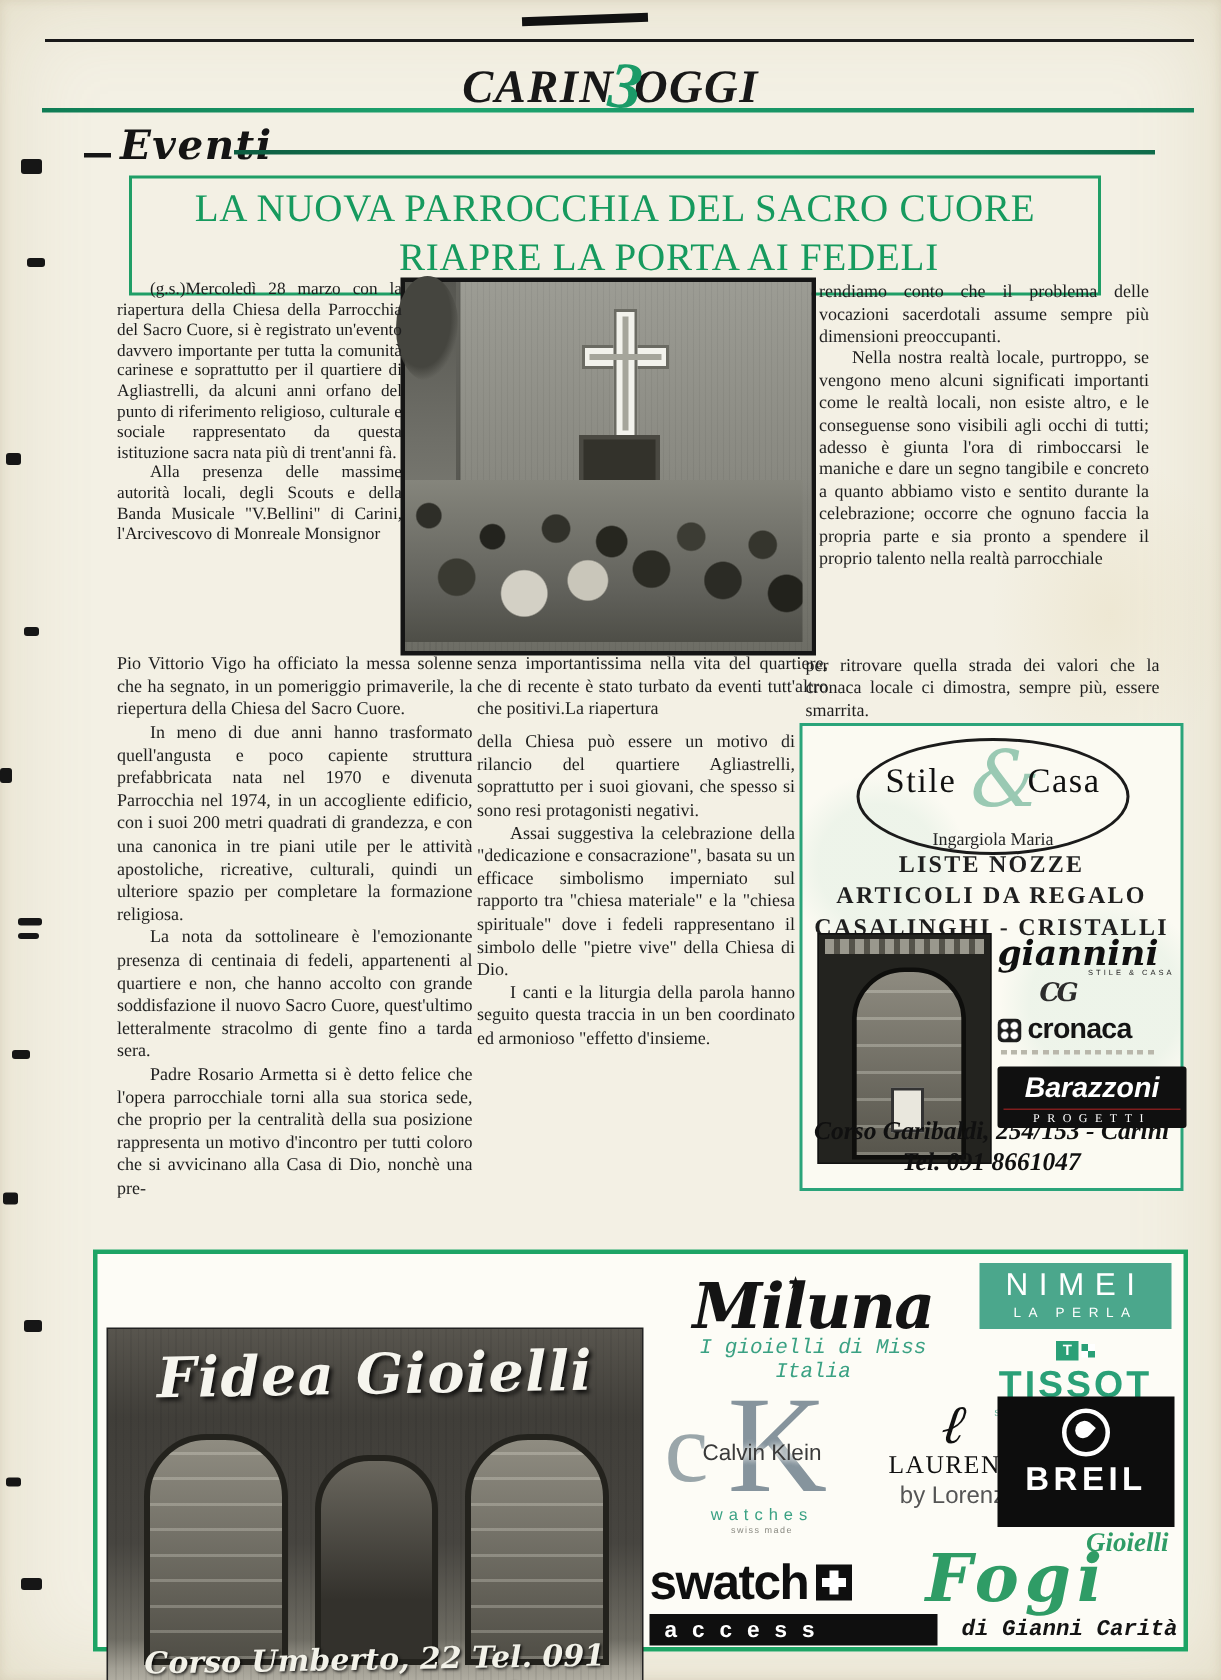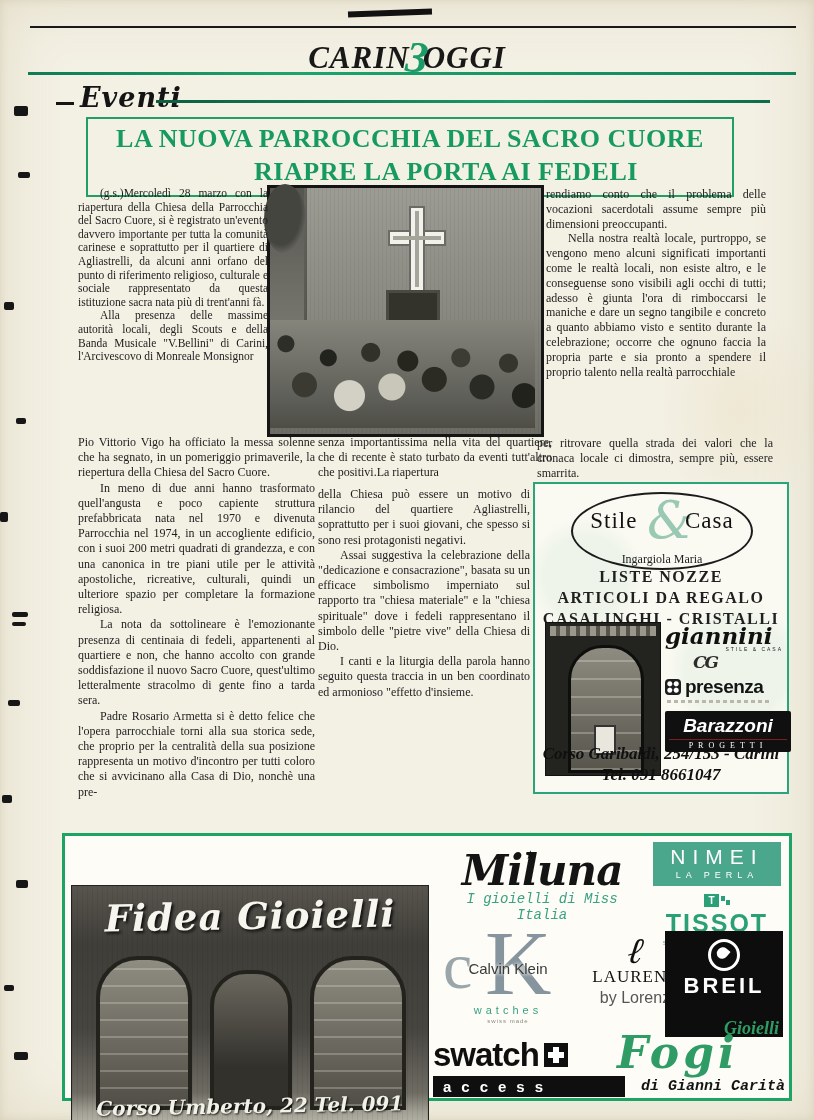--- a/index.html
+++ b/index.html
@@ -16,21 +16,21 @@
   .masthead .mhg{color:#1b9b68;font-size:44px;font-weight:bold;display:inline-block;
                  transform:translateY(4px) rotate(6deg);margin:0 -6px 0 -4px;}
   .greenrule{left:28px;top:72px;width:768px;height:3px;
              background:linear-gradient(90deg,#0f7c54,#1da46e 35%,#12835a);}
   .eventi-dash{left:56px;top:102px;width:18px;height:3px;background:#161616;}
   .eventi{left:80px;top:82px;font-family:"DejaVu Serif",serif;font-style:italic;font-weight:bold;
           font-size:27px;color:#141414;letter-spacing:1px;}
   .eventi-line{left:156px;top:100px;width:614px;height:3px;
                background:linear-gradient(90deg,#0d5d41,#1b9b68 60%,#0f6b4a);}
   .titlebox{left:86px;top:117px;width:644px;height:76px;border:2px solid #1f9e66;}
-  .title1,.title2{left:86px;width:648px;text-align:center;font-weight:bold;color:#169a5e;
+  .title1,.title2{left:86px;width:648px;text-align:center;font-weight:normal;color:#169a5e;
                   font-size:26px;letter-spacing:.5px;}
   .title1{top:124px;} .title2{top:157px;margin-left:36px;}
   
   .txt{position:absolute;text-align:justify;overflow:hidden;color:#1d1d1d;}
   .txt p{margin:0;}
   .ind{text-indent:22px;}
   .cont{text-indent:0;}
   
   .photo-church{left:267px;top:185px;width:271px;height:246px;border:3px solid #151515;
     background:
@@ -143,21 +143,21 @@
   .ck-name{position:absolute;left:2px;top:34px;width:146px;text-align:center;font-family:"Liberation Sans",sans-serif;
            font-size:15px;color:#3a3a3a;text-shadow:0 0 4px #fdfcf6,0 0 4px #fdfcf6;}
   .ck-w{position:absolute;left:2px;top:78px;width:146px;text-align:center;font-family:"Liberation Sans",sans-serif;
         font-size:11px;letter-spacing:4px;color:#3aa183;}
   .ck-sm{position:absolute;left:2px;top:92px;width:146px;text-align:center;font-family:"Liberation Sans",sans-serif;
         font-size:6px;letter-spacing:1px;color:#8a8a82;}
   .laurens{left:520px;top:100px;width:100px;text-align:center;}
   .lau-l{font-family:"DejaVu Serif",serif;font-style:italic;font-size:36px;color:#111;display:inline-block;transform:skew(-8deg);line-height:30px;}
   .lau-n{font-family:"Liberation Serif",serif;font-size:17px;letter-spacing:1px;color:#111;}
   .lau-s{font-family:"Liberation Sans",sans-serif;font-size:16px;color:#555;margin-top:2px;}
-  .breil{left:600px;top:95px;width:118px;height:106px;background:#0d0d0d;text-align:center;}
+  .breil{left:600px;top:95px;width:118px;height:87px;background:#0d0d0d;text-align:center;}
   .breil-ic{margin:8px auto 2px;width:26px;height:26px;border:3px solid #fff;border-radius:50%;position:relative;}
   .breil-ic::after{content:"";position:absolute;left:6px;top:5px;width:11px;height:12px;background:#fff;
                    border-radius:50% 0 50% 50%;transform:rotate(40deg);}
   .breil-n{font-family:"Liberation Sans",sans-serif;font-weight:bold;font-size:22px;letter-spacing:3px;color:#fff;}
   .swatch{left:368px;top:200px;width:190px;}
   .sw-row{display:flex;align-items:center;gap:5px;}
   .sw-name{font-family:"Liberation Sans",sans-serif;font-weight:bold;font-size:33px;letter-spacing:-1px;color:#0f0f0f;}
   .sw-cross{width:24px;height:24px;background:#0f0f0f;position:relative;}
   .sw-cross::before{content:"";position:absolute;left:9px;top:4px;width:6px;height:16px;background:#fff;}
   .sw-cross::after{content:"";position:absolute;left:4px;top:9px;width:16px;height:6px;background:#fff;}
@@ -265,21 +265,21 @@
       <div class="abs scp-sign"></div>
       <div class="abs scp-arch"></div>
       <div class="abs scp-frame"></div>
     </div>
     <div class="abs sc-brands">
       <div class="gia-name">giannini</div>
       <div class="gia-sub">STILE &amp; CASA</div>
       <div class="gia-mono">CG</div>
       <div class="guz-row">
         <div class="guz-icon"></div>
-        <div class="guz-name">presenza</div>
+        <div class="guz-name">cronaca</div>
       </div>
       <div class="guz-tag"></div>
       <div class="bar-box">
         <div class="bar-name">Barazzoni</div>
         <div class="bar-sub">PROGETTI</div>
       </div>
     </div>
     <div class="abs sc-addr" style="top:260px">Corso Garibaldi, 254/153 - Carini</div>
     <div class="abs sc-addr" style="top:281px">Tel. 091 8661047</div>
   </div>

